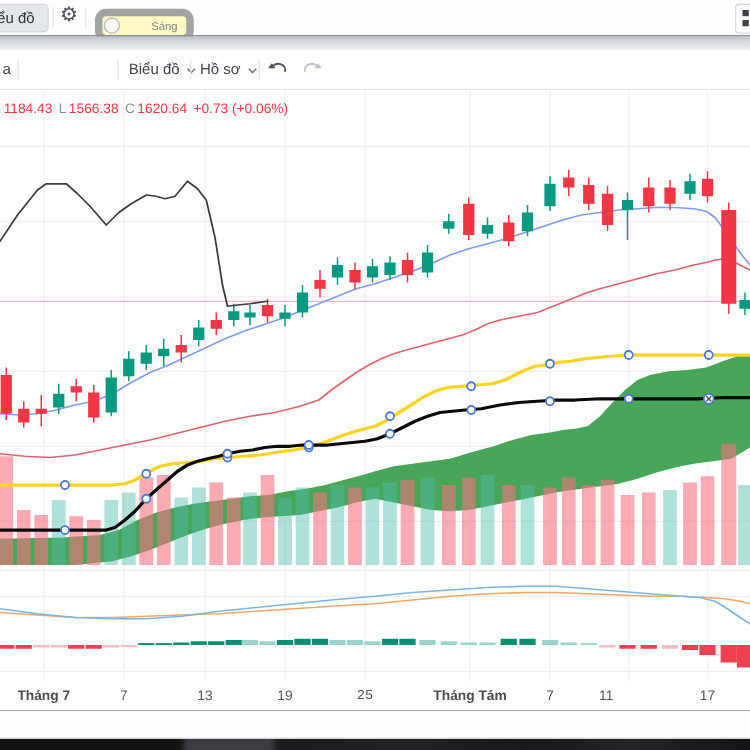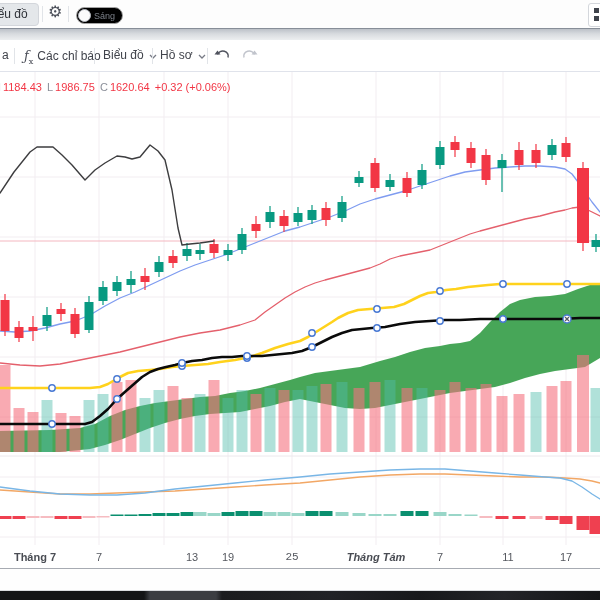--- a/index.html
+++ b/index.html
@@ -6,21 +6,21 @@
     font-family:"Liberation Sans","DejaVu Sans",sans-serif;}
   #stage{position:relative;width:600px;height:600px;background:#fff;}
 
   
   #topbar{position:absolute;left:0;top:0;width:600px;height:28px;background:#fdfdfd;}
   .tb-btn{position:absolute;top:3px;height:21px;line-height:21px;background:#e4e7ea;
     border:1px solid #d3d6db;border-radius:4px;padding:0 10px;font-size:12px;color:#2f3238;cursor:pointer;}
   .vsep{position:absolute;top:6px;width:1px;height:16px;background:#e1e4e8;}
   #gear{position:absolute;left:48px;top:2px;font-size:16px;color:#4c505a;cursor:pointer;}
   #toggle{position:absolute;left:76px;top:7px;height:15px;display:flex;align-items:center;
-    background:#000000;border:1px solid #a3a3a3;border-radius:9px;padding:0 7px 0 1px;cursor:pointer;}
+    background:#fef9c3;border:6px solid #a3a3a3;border-radius:9px;padding:0 7px 0 1px;cursor:pointer;gap:22px;}
   #knob{width:11px;height:11px;border-radius:50%;background:#fbfbfc;border:1px solid #b6bac1;margin-right:3px;}
   #toggle span{font-size:9px;color:#7d828b;}
   #layoutbtn{position:absolute;left:588px;top:3px;width:24px;height:22px;background:#fff;
     border:1px solid #d4d7dc;border-radius:3px;cursor:pointer;}
   .gridicon{position:absolute;left:5px;top:4px;width:13px;height:13px;
     background:
       linear-gradient(#3f434b,#3f434b) 0 0/5px 5px no-repeat,
       linear-gradient(#3f434b,#3f434b) 8px 0/5px 5px no-repeat,
       linear-gradient(#3f434b,#3f434b) 0 8px/5px 5px no-repeat,
       linear-gradient(#3f434b,#3f434b) 8px 8px/5px 5px no-repeat;}
@@ -78,23 +78,20 @@
     <div id="layoutbtn">
       <div class="gridicon"></div>
     </div>
   </div>
 
   <div id="band"></div>
 
   <div id="toolbar2">
     <div class="t2" style="left:2px;">a</div>
     <div class="vsep" style="left:14px;top:8px;"></div>
-    <div class="t2" style="left:24px;">
-      <span class="fx"><span>ƒ</span><sub>x</sub></span><span class="cap">Các chỉ báo</span>
-    </div>
     <div class="vsep" style="left:94px;top:8px;"></div>
     <div class="t2" style="left:103px;">
       <span>Biểu đồ</span><span class="chev"><svg width="8" height="5" viewBox="0 0 8 5">
             <polyline points="1,1 4,4 7,1" fill="none" stroke="#787b86" stroke-width="1.3"></polyline>
           </svg></span>
     </div>
     <div class="vsep" style="left:152px;top:8px;"></div>
     <div class="t2" style="left:160px;">
       <span>Hồ sơ</span><span class="chev"><svg width="8" height="5" viewBox="0 0 8 5">
             <polyline points="1,1 4,4 7,1" fill="none" stroke="#787b86" stroke-width="1.3"></polyline>
@@ -111,23 +108,23 @@
       <svg width="18" height="15" viewBox="0 0 18 15">
         <path d="M14.5 6.5 A5.5 5 0 0 0 4 9.5" fill="none" stroke="#c1c4cc" stroke-width="1.5"></path>
         <polygon points="11.5,6.5 17.5,6.5 14.5,2.5" fill="#c1c4cc"></polygon>
       </svg>
     </div>
   </div>
 
   <div id="chartwrap">
     <div id="legend">
       <span class="lt">H</span><span class="lv">1184.43</span>
-      <span class="lt">L</span><span class="lv">1986.75</span>
+      <span class="lt">L</span><span class="lv">1566.38</span>
       <span class="lt">C</span><span class="lv">1620.64</span>
-      <span class="lv">+0.32 (+0.06%)</span>
+      <span class="lv">+0.73 (+0.06%)</span>
     </div>
     <svg id="chart-svg" width="600" height="473" viewBox="0 72 600 473">
         <line x1="0" y1="117" x2="600" y2="117" stroke="#f2edf1" stroke-width="1"></line>
         <line x1="0" y1="177" x2="600" y2="177" stroke="#f2edf1" stroke-width="1"></line>
         <line x1="0" y1="237" x2="600" y2="237" stroke="#f2edf1" stroke-width="1"></line>
         <line x1="0" y1="297" x2="600" y2="297" stroke="#f2edf1" stroke-width="1"></line>
         <line x1="0" y1="357" x2="600" y2="357" stroke="#f2edf1" stroke-width="1"></line>
         <line x1="0" y1="417" x2="600" y2="417" stroke="#f2edf1" stroke-width="1"></line>
         <line x1="0" y1="477" x2="600" y2="477" stroke="#f2edf1" stroke-width="1"></line>
         <line x1="0" y1="537" x2="600" y2="537" stroke="#f2edf1" stroke-width="1"></line>
@@ -333,24 +330,24 @@
         <rect x="576.5" y="516" width="13" height="14" fill="#ef4050"></rect>
         <rect x="589.5" y="516" width="13" height="18" fill="#ef4050"></rect>
         <polyline points="0,490 30,492 60,494 90,494 117,493 145,492 175,491 205,489 235,487 265,485 300,483 330,480 360,477 390,475 420,474 445,474 470,475 495,476 520,477 545,477 565,478 580,479 592,481 600,483" fill="none" stroke="#f2a765" stroke-width="1.3" stroke-linejoin="round" stroke-linecap="round"></polyline>
         <polyline points="0,487 30,491 60,494 90,495 117,495 145,493 175,489 205,486 235,483 265,480 300,477 330,474 360,472 390,470 420,469 445,469 470,471 495,473 520,475 545,477 560,478 572,481 582,487 592,494 600,499" fill="none" stroke="#79b6e6" stroke-width="1.3" stroke-linejoin="round" stroke-linecap="round"></polyline>
       </svg>
   </div>
 
   <div id="axis">
       <span class="axlbl month" style="left: 35px;">Tháng 7</span>
       <span class="axlbl" style="left: 99px;">7</span>
-      <span class="axlbl" style="left: 164px; margin-left: 28px;">13</span>
+      <span class="axlbl" style="left: 164px;">13</span>
       <span class="axlbl" style="left: 228px; text-align: right;">19</span>
       <span class="axlbl" style="left: 292px; font-family: Liberation Mono, monospace;">25</span>
-      <span class="axlbl month" style="left: 376px; font-style: italic;">Tháng Tám</span>
+      <span class="axlbl month" style="left: 376px;">Tháng Tám</span>
       <span class="axlbl" style="left: 440px;">7</span>
-      <span class="axlbl" style="left: 508px;">11</span>
+      <span class="axlbl" style="left: 485px;">11</span>
       <span class="axlbl" style="left: 566px; text-align: right;">17</span>
     </div>
 
   <div id="gap"></div>
   <div id="strip"></div>
 </div>
 
 </body></html>

